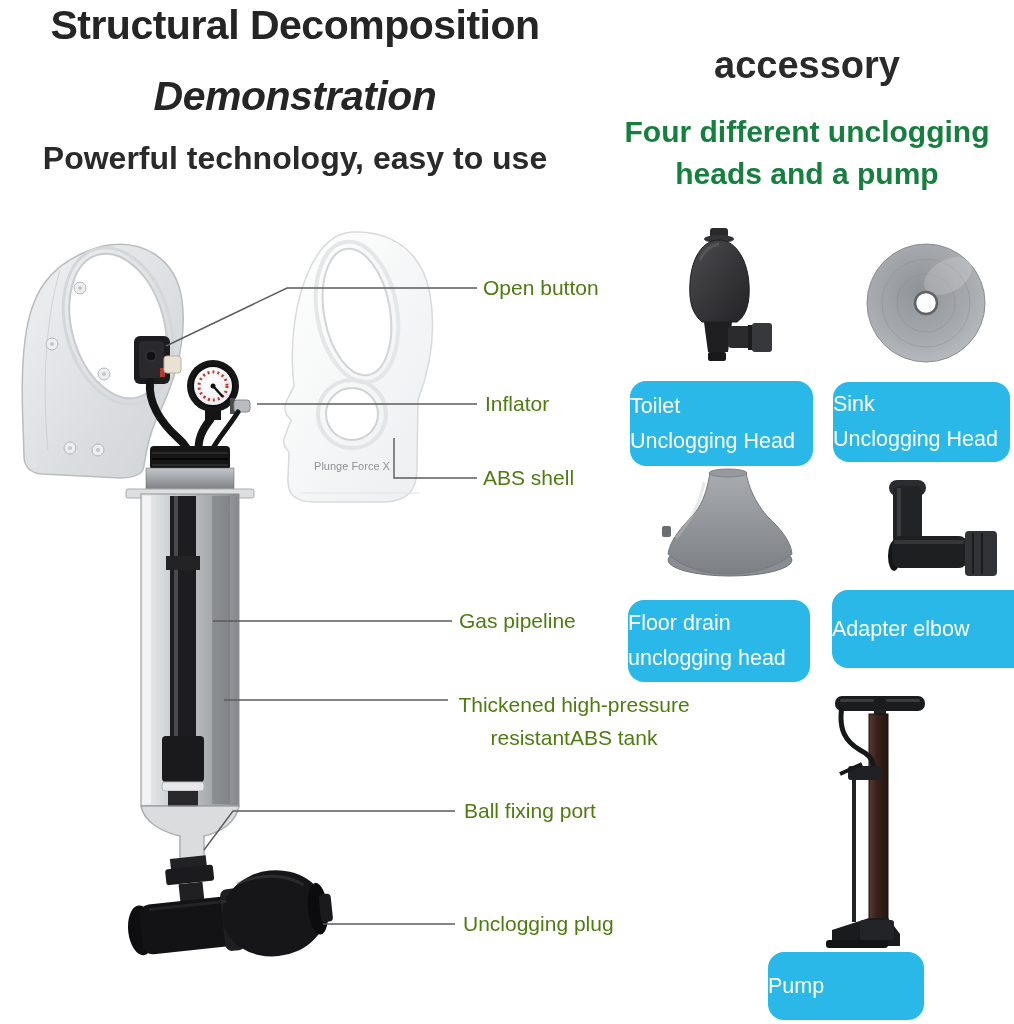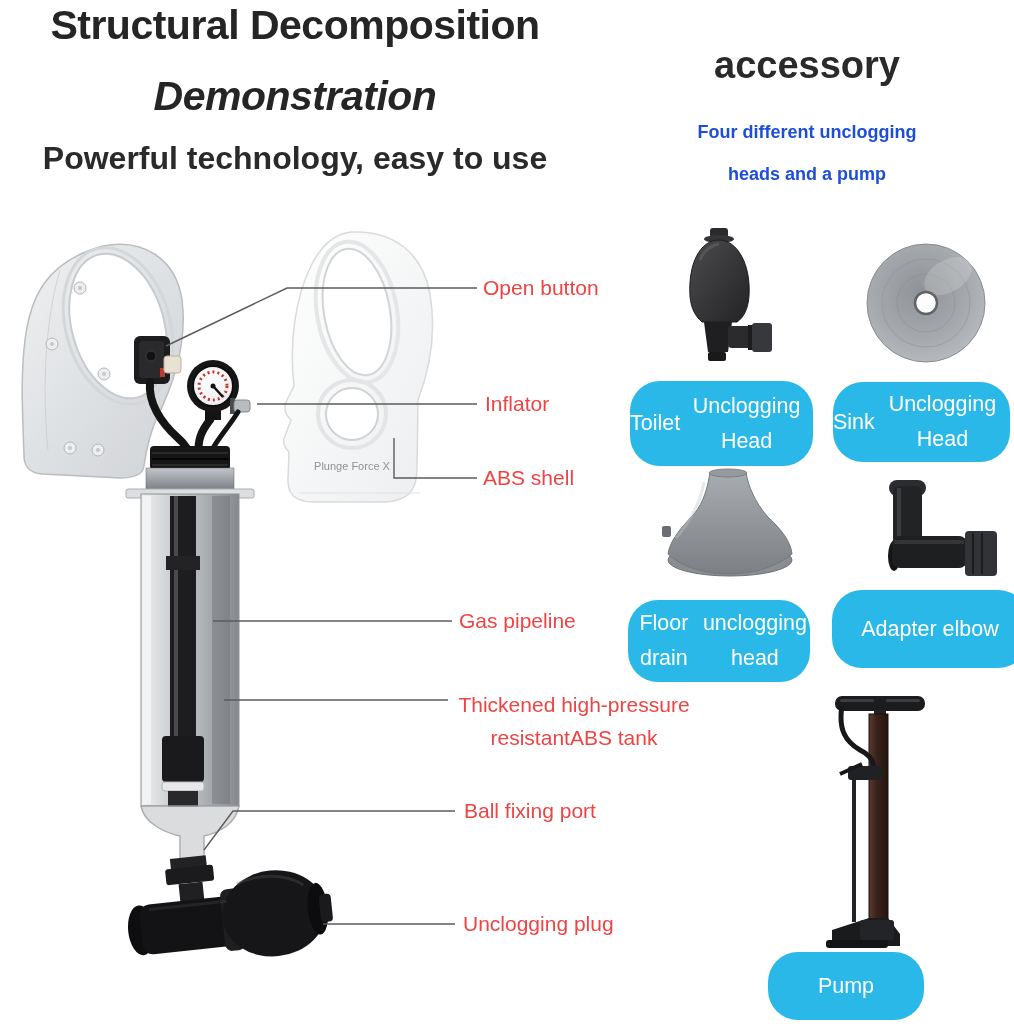--- a/index.html
+++ b/index.html
@@ -6,27 +6,27 @@
   .page{position:relative;width:1014px;height:1024px;background:#fff;overflow:hidden;
         font-family:"Liberation Sans",sans-serif;color:#262626;}
   .abs{position:absolute;}
   
   .hdr-left{position:absolute;left:0;top:2px;width:520px;text-align:center;padding-left:35px;}
   .hdr-left .t1{font-size:41px;font-weight:bold;letter-spacing:-0.5px;color:#252525;}
   .hdr-left .t1.second{margin-top:24px;font-style:italic;}
   .hdr-left .sub{margin-top:20px;font-size:32px;font-weight:bold;color:#2a2a2a;}
   .hdr-right{position:absolute;left:600px;top:44px;width:414px;text-align:center;}
   .hdr-right .t2{font-size:38px;font-weight:bold;color:#2a2a2a;}
-  .hdr-right .sub2{margin-top:24px;font-size:18px;font-weight:bold;line-height:42px;color:#1d4ed8;}
+  .hdr-right .sub2{margin-top:24px;font-size:30px;font-weight:bold;line-height:42px;color:#15803d;}
   
-  .callout{position:absolute;font-size:21px;color:#ef4444;white-space:nowrap;}
+  .callout{position:absolute;font-size:21px;color:#4d7c0f;white-space:nowrap;}
   .callout.center{white-space:normal;text-align:center;line-height:33px;}
   
-  .btn{position:absolute;background:#29b8e8;border-radius:30px;color:#ffffff;
-       display:flex;flex-direction:row;justify-content:center;align-items:center;
+  .btn{position:absolute;background:#29b8e8;border-radius:16px;color:#ffffff;
+       display:flex;flex-direction:column;justify-content:center;align-items:flex-start;
        font-size:21.5px;line-height:35px;text-align:center;}
 </style>
 </head>
 <body>
 
 <div class="page">
 
   <div class="hdr-left">
     <div class="t1">Structural Decomposition</div>
     <div class="t1 second">Demonstration</div>

